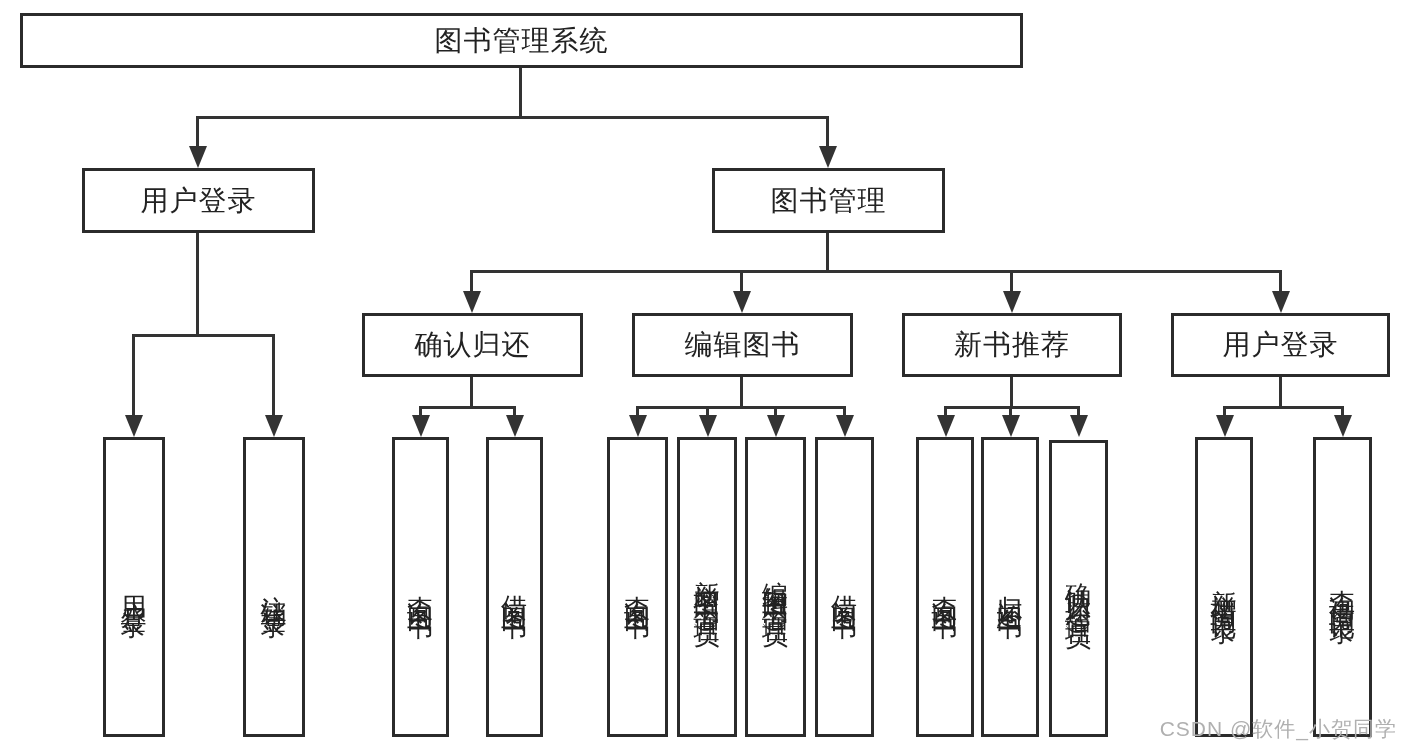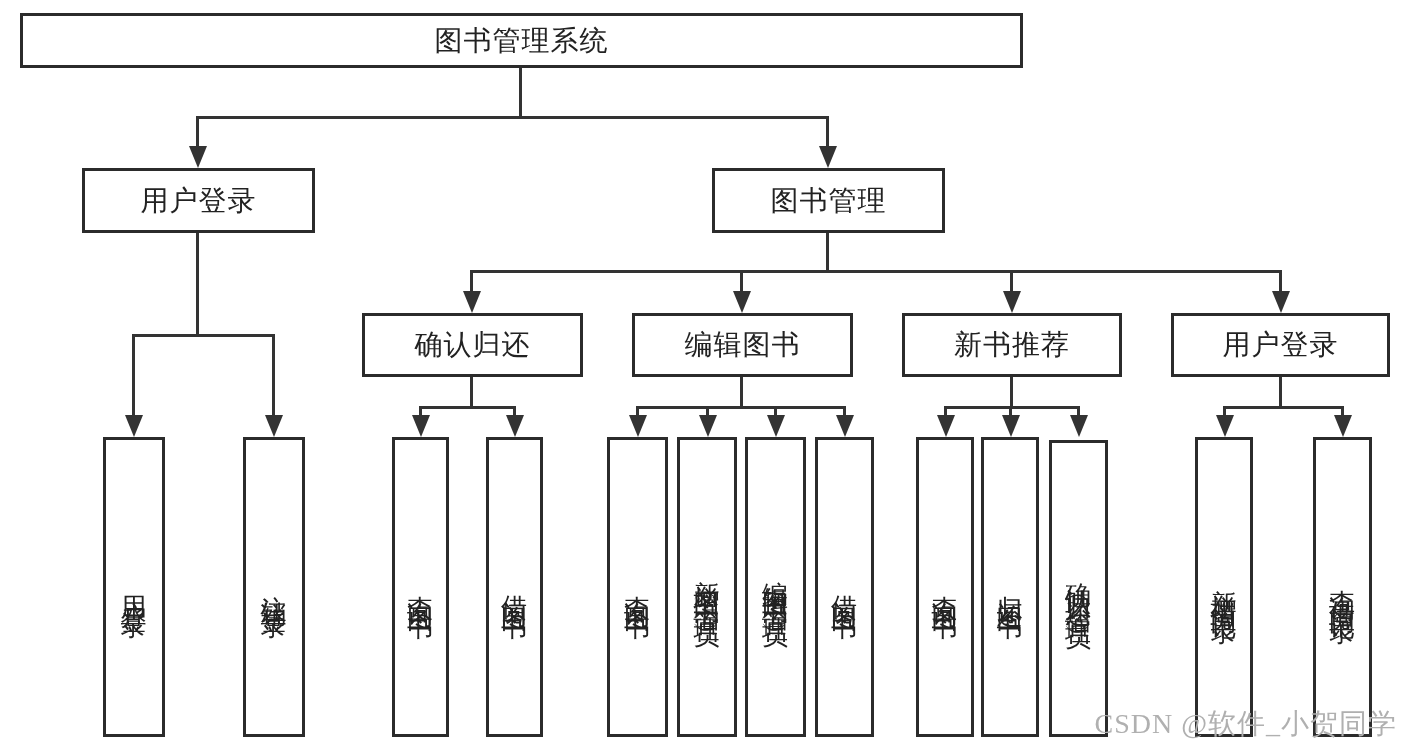--- a/index.html
+++ b/index.html
@@ -41,25 +41,24 @@
   .hline{position:absolute;height:3px;background:var(--line);}
   .arrow{
     position:absolute;width:0;height:0;
     border-left:9px solid transparent;
     border-right:9px solid transparent;
     border-top:22px solid var(--line);
   }
   .watermark{
     position:absolute;
     right:8px;bottom:4px;
-    font-size:28px;
+    font-size:21px;
     color:var(--watermark);
     letter-spacing:1px;
     white-space:nowrap;
-    font-family:Liberation Serif, serif;
   }
 </style>
 </head>
 <body>
 
 <div id="canvas">
 
   <div class="node node-h" style="left:20px;top:13px;width:1003px;height:55px">
     <span class="lbl">图书管理系统</span>
   </div>

